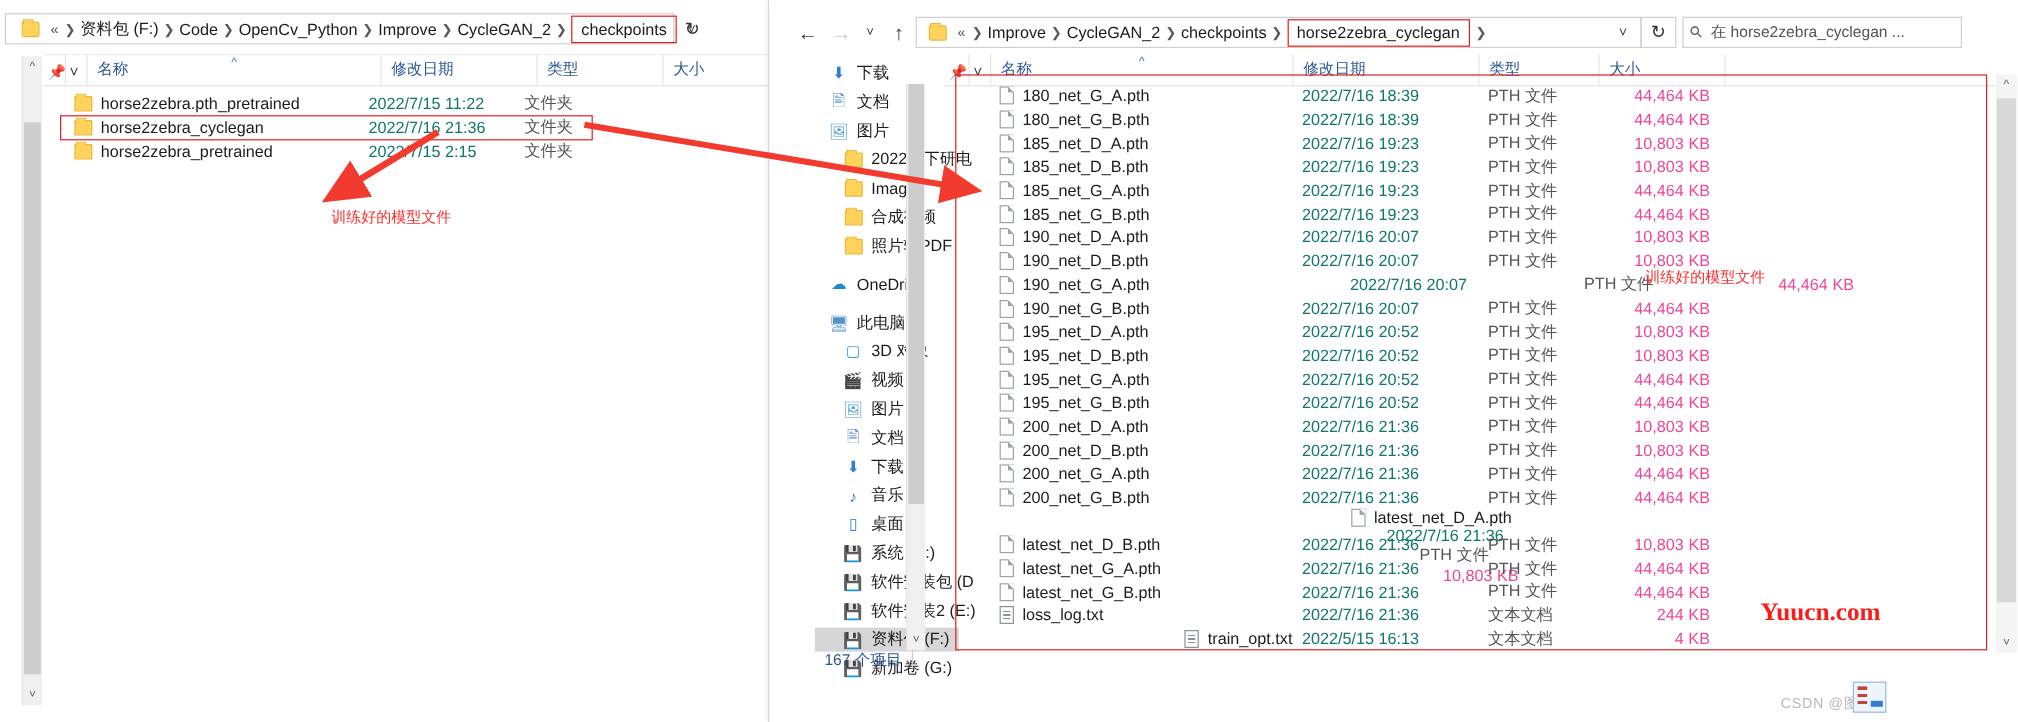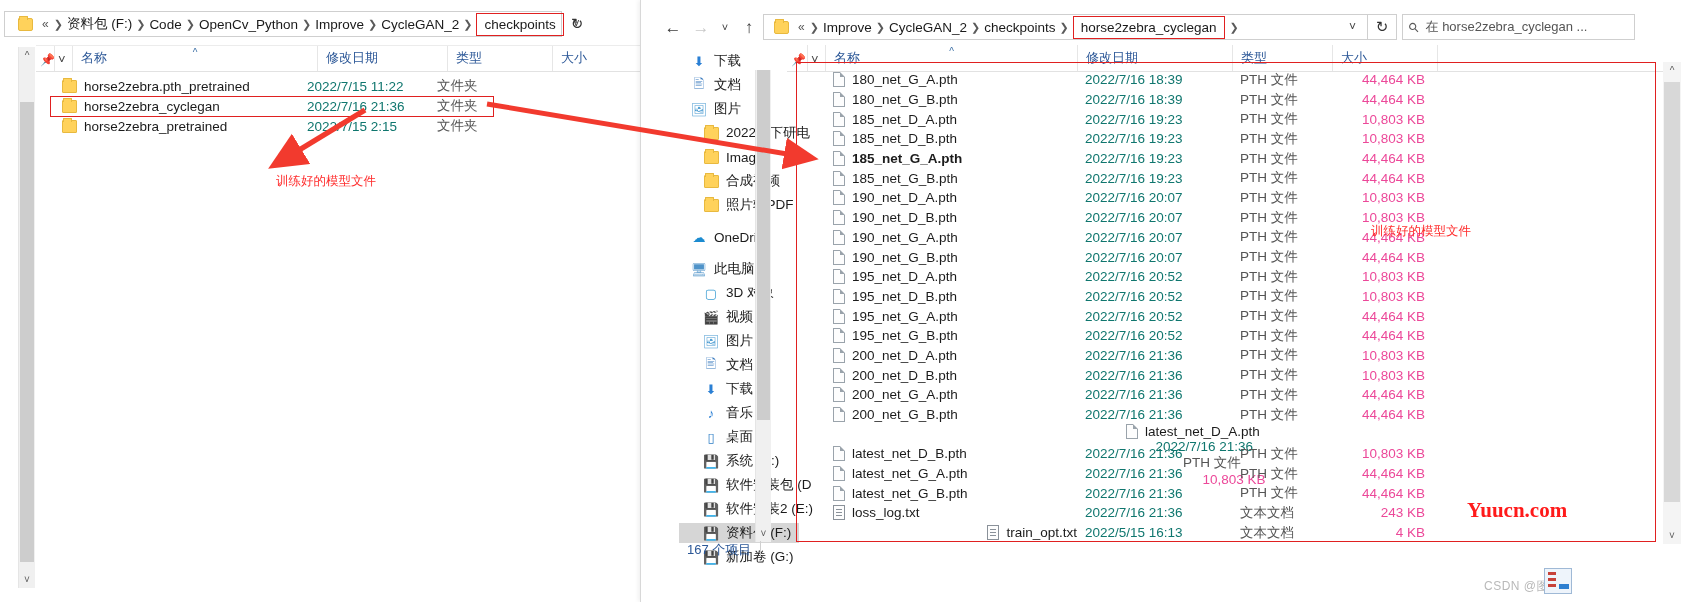--- a/index.html
+++ b/index.html
@@ -401,21 +401,21 @@
         <div class="row" style="height: 19.7px;">
           <div class="c-name" style="width: 252px; margin-left: 38px;">
             <span class="ico-file"></span>
             <span>185_net_D_B.pth</span>
           </div>
           <div class="c-date" style="width: 155px; padding-left: 8px;">2022/7/16 19:23</div>
           <div class="c-type" style="width: 100px; padding-left: 8px;">PTH 文件</div>
           <div class="c-size" style="width: 105px; padding-right: 12px;">10,803 KB</div>
         </div>
         <div class="row" style="height: 19.7px;">
-          <div class="c-name" style="width: 252px; margin-left: 38px; font-weight: bold;">
+          <div class="c-name" style="width: 252px; margin-left: 38px;">
             <span class="ico-file"></span>
             <span>185_net_G_A.pth</span>
           </div>
           <div class="c-date" style="width: 155px; padding-left: 8px;">2022/7/16 19:23</div>
           <div class="c-type" style="width: 100px; padding-left: 8px;">PTH 文件</div>
           <div class="c-size" style="width: 105px; padding-right: 12px;">44,464 KB</div>
         </div>
         <div class="row" style="height: 19.7px;">
           <div class="c-name" style="width: 252px; margin-left: 38px;">
             <span class="ico-file"></span>
@@ -436,21 +436,21 @@
         </div>
         <div class="row" style="height: 19.7px;">
           <div class="c-name" style="width: 252px; margin-left: 38px;">
             <span class="ico-file"></span>
             <span>190_net_D_B.pth</span>
           </div>
           <div class="c-date" style="width: 155px; padding-left: 8px;">2022/7/16 20:07</div>
           <div class="c-type" style="width: 100px; padding-left: 8px;">PTH 文件</div>
           <div class="c-size" style="width: 105px; padding-right: 12px;">10,803 KB</div>
         </div>
-        <div class="row" style="height: 19.7px;">
+        <div class="row" style="height: 19.7px; gap: 40px;">
           <div class="c-name" style="width: 252px; margin-left: 38px;">
             <span class="ico-file"></span>
             <span>190_net_G_A.pth</span>
           </div>
           <div class="c-date" style="width: 155px; padding-left: 8px;">2022/7/16 20:07</div>
           <div class="c-type" style="width: 100px; padding-left: 8px;">PTH 文件</div>
           <div class="c-size" style="width: 105px; padding-right: 12px;">44,464 KB</div>
         </div>
         <div class="row" style="height: 19.7px;">
           <div class="c-name" style="width: 252px; margin-left: 38px;">
@@ -569,21 +569,21 @@
           <div class="c-type" style="width: 100px; padding-left: 8px;">PTH 文件</div>
           <div class="c-size" style="width: 105px; padding-right: 12px;">44,464 KB</div>
         </div>
         <div class="row" style="height: 19.7px;">
           <div class="c-name" style="width: 252px; margin-left: 38px;">
             <span class="ico-txt"></span>
             <span>loss_log.txt</span>
           </div>
           <div class="c-date" style="width: 155px; padding-left: 8px;">2022/7/16 21:36</div>
           <div class="c-type" style="width: 100px; padding-left: 8px;">文本文档</div>
-          <div class="c-size" style="width: 105px; padding-right: 12px;">243 KB</div>
+          <div class="c-size" style="width: 105px; padding-right: 12px;">244 KB</div>
         </div>
         <div class="row" style="height: 19.7px;">
           <div class="c-name" style="width: 252px; margin-left: 38px; justify-content: flex-end;">
             <span class="ico-txt"></span>
             <span>train_opt.txt</span>
           </div>
           <div class="c-date" style="width: 155px; padding-left: 8px;">2022/5/15 16:13</div>
           <div class="c-type" style="width: 100px; padding-left: 8px;">文本文档</div>
           <div class="c-size" style="width: 105px; padding-right: 12px;">4 KB</div>
         </div>

